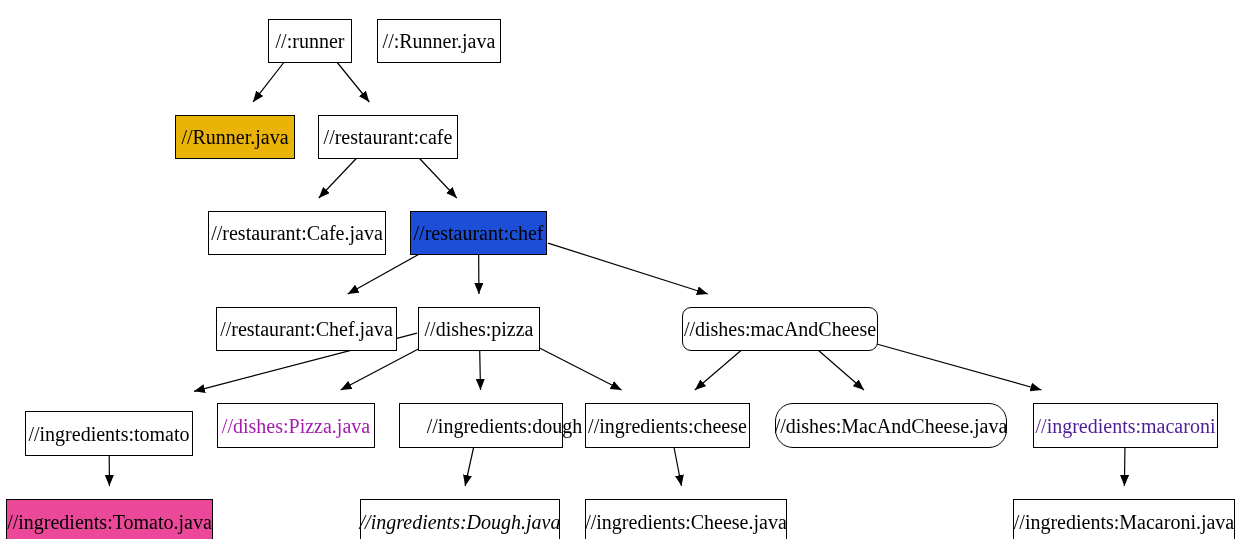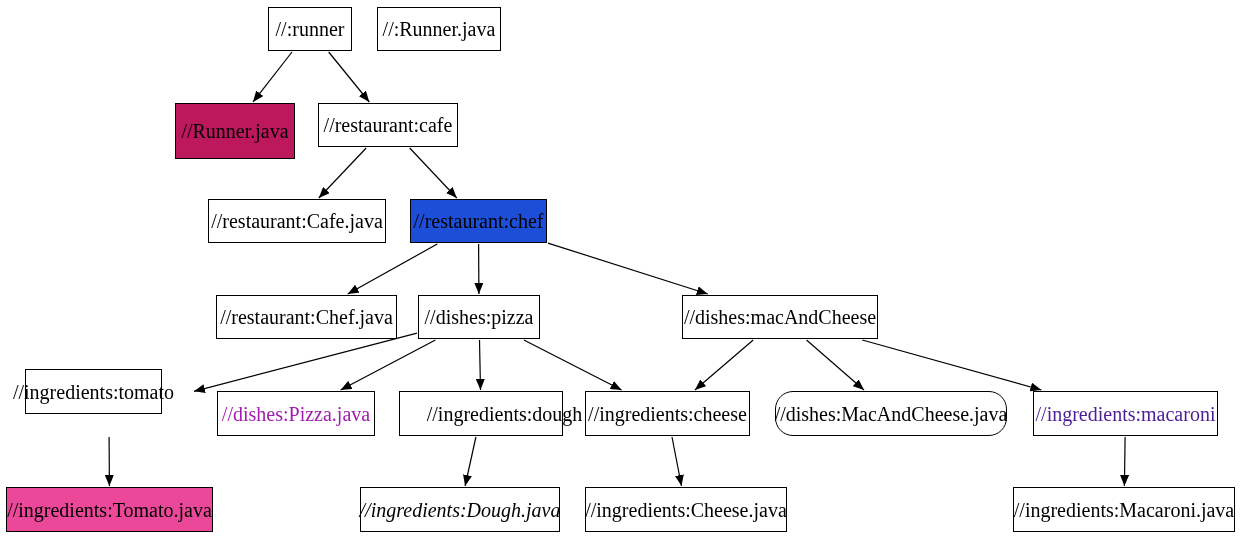--- a/index.html
+++ b/index.html
@@ -27,20 +27,21 @@
     box-sizing: border-box;
     background: #ffffff;
     border: 1.5px solid #000000;
     display: flex;
     align-items: center;
     justify-content: center;
     white-space: nowrap;
     font-size: 20px;
     color: #000000;
     line-height: 1;
+    margin-top: 12px;
   }
   .edge {
     stroke: #000000;
     stroke-width: 1.2;
   }
 </style>
 </head>
 <body>
 
 <div class="canvas">
@@ -67,28 +68,28 @@
         <line class="edge" x1="862.3" y1="340.0" x2="1041.4" y2="390.0" stroke="#000000" marker-end="url(#arrow)"></line>
         <line class="edge" x1="109.1" y1="437.0" x2="109.4" y2="486.0" stroke="#000000" marker-end="url(#arrow)"></line>
         <line class="edge" x1="475.9" y1="437.0" x2="465.1" y2="486.0" stroke="#000000" marker-end="url(#arrow)"></line>
         <line class="edge" x1="672.0" y1="437.0" x2="681.5" y2="486.0" stroke="#000000" marker-end="url(#arrow)"></line>
         <line class="edge" x1="1125.1" y1="437.0" x2="1124.4" y2="486.0" stroke="#000000" marker-end="url(#arrow)"></line>
       </g>
   </svg>
   <div id="node-layer">
       <div class="node" style="left: 268px; top: 7px; width: 84px; height: 44px; background: rgb(255, 255, 255); border-color: rgb(0, 0, 0); color: rgb(0, 0, 0);">//:runner</div>
       <div class="node" style="left: 377px; top: 7px; width: 124px; height: 44px; background: rgb(255, 255, 255); border-color: rgb(0, 0, 0); color: rgb(0, 0, 0);">//:Runner.java</div>
-      <div class="node" style="left: 175px; top: 103px; width: 120px; height: 56px; background: #be185d; border-color: rgb(0, 0, 0); color: rgb(0, 0, 0);">//Runner.java</div>
+      <div class="node" style="left: 175px; top: 103px; width: 120px; height: 44px; background: #eab308; border-color: rgb(0, 0, 0); color: rgb(0, 0, 0);">//Runner.java</div>
       <div class="node" style="left: 318px; top: 103px; width: 140px; height: 44px; background: rgb(255, 255, 255); border-color: rgb(0, 0, 0); color: rgb(0, 0, 0);">//restaurant:cafe</div>
       <div class="node" style="left: 208px; top: 199px; width: 178px; height: 44px; background: rgb(255, 255, 255); border-color: rgb(0, 0, 0); color: rgb(0, 0, 0);">//restaurant:Cafe.java</div>
       <div class="node" style="left: 410px; top: 199px; width: 137px; height: 44px; background: #1d4ed8; border-color: rgb(0, 0, 0); color: rgb(0, 0, 0);">//restaurant:chef</div>
       <div class="node" style="left: 216px; top: 295px; width: 181px; height: 44px; background: rgb(255, 255, 255); border-color: rgb(0, 0, 0); color: rgb(0, 0, 0);">//restaurant:Chef.java</div>
       <div class="node" style="left: 418px; top: 295px; width: 122px; height: 44px; background: rgb(255, 255, 255); border-color: rgb(0, 0, 0); color: rgb(0, 0, 0);">//dishes:pizza</div>
-      <div class="node" style="left: 682px; top: 295px; width: 196px; height: 44px; background: rgb(255, 255, 255); border-color: rgb(0, 0, 0); color: rgb(0, 0, 0);">//dishes:macAndCheese</div>
-      <div class="node" style="left: 25px; top: 369px; width: 137px; height: 45px; background: rgb(255, 255, 255); border-color: rgb(0, 0, 0); color: rgb(0, 0, 0);">//ingredients:tomato</div>
+      <div class="node" style="left: 682px; top: 295px; width: 196px; height: 44px; background: rgb(255, 255, 255); border-color: rgb(0, 0, 0); color: rgb(0, 0, 0); border-radius: 9px;">//dishes:macAndCheese</div>
+      <div class="node" style="left: 25px; top: 399px; width: 168px; height: 45px; background: rgb(255, 255, 255); border-color: rgb(0, 0, 0); color: rgb(0, 0, 0);">//ingredients:tomato</div>
       <div class="node" style="left: 217px; top: 391px; width: 158px; height: 45px; background: rgb(255, 255, 255); border-color: rgb(0, 0, 0); color: #a21caf;">//dishes:Pizza.java</div>
       <div class="node" style="left: 399px; top: 391px; width: 164px; height: 45px; background: rgb(255, 255, 255); border-color: rgb(0, 0, 0); color: rgb(0, 0, 0); padding-left: 47px;">//ingredients:dough</div>
       <div class="node" style="left: 585px; top: 391px; width: 165px; height: 45px; background: rgb(255, 255, 255); border-color: rgb(0, 0, 0); color: rgb(0, 0, 0);">//ingredients:cheese</div>
       <div class="node" style="left: 775px; top: 391px; width: 232px; height: 45px; background: rgb(255, 255, 255); border-color: rgb(0, 0, 0); color: rgb(0, 0, 0); border-radius: 18px;">//dishes:MacAndCheese.java</div>
       <div class="node" style="left: 1033px; top: 391px; width: 185px; height: 45px; background: rgb(255, 255, 255); border-color: rgb(0, 0, 0); color: #4c1d95;">//ingredients:macaroni</div>
       <div class="node" style="left: 6px; top: 487px; width: 207px; height: 45px; background: #ec4899; border-color: rgb(0, 0, 0); color: rgb(0, 0, 0);">//ingredients:Tomato.java</div>
       <div class="node" style="left: 360px; top: 487px; width: 200px; height: 45px; background: rgb(255, 255, 255); border-color: rgb(0, 0, 0); color: rgb(0, 0, 0); font-style: italic;">//ingredients:Dough.java</div>
       <div class="node" style="left: 585px; top: 487px; width: 202px; height: 45px; background: rgb(255, 255, 255); border-color: rgb(0, 0, 0); color: rgb(0, 0, 0);">//ingredients:Cheese.java</div>
       <div class="node" style="left: 1013px; top: 487px; width: 222px; height: 45px; background: rgb(255, 255, 255); border-color: rgb(0, 0, 0); color: rgb(0, 0, 0);">//ingredients:Macaroni.java</div>
     </div>

